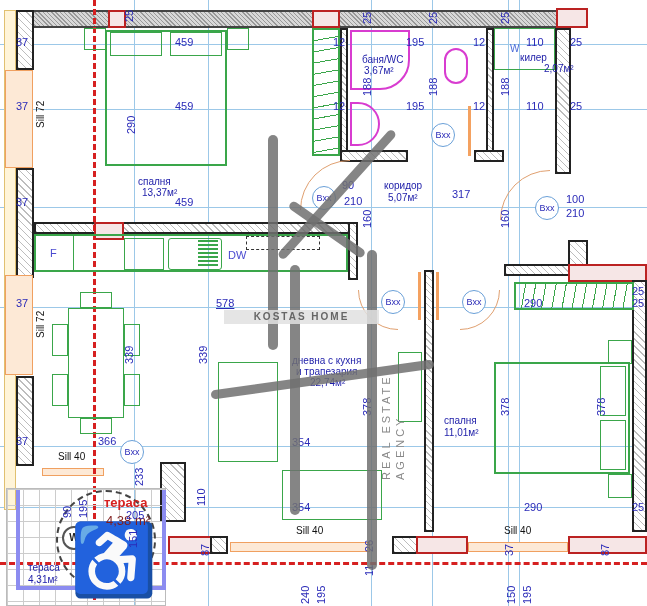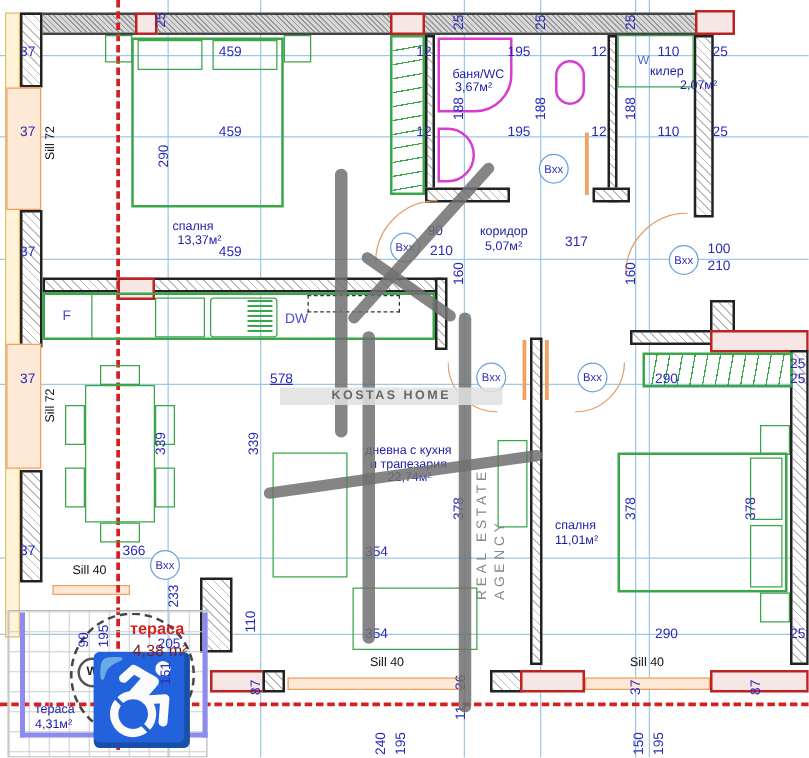--- a/index.html
+++ b/index.html
@@ -242,15 +242,15 @@
 <div class="dim v" style="left:200px;top:556px;">87</div>
 <div class="dim v" style="left:600px;top:556px;">87</div>
 <div class="dim v" style="left:504px;top:556px;">37</div>
 
 <div class="stroke" style="left:268px;top:135px;width:10px;height:215px;"></div>
 <div class="stroke" style="left:290px;top:265px;width:10px;height:250px;"></div>
 <div class="stroke" style="left:367px;top:250px;width:10px;height:320px;"></div>
 <div class="stroke" style="left:210px;top:375px;width:225px;height:9px;transform:rotate(-8deg);"></div>
 <div class="stroke" style="left:252px;top:190px;width:170px;height:9px;transform:rotate(-48deg);"></div>
 <div class="stroke" style="left:282px;top:225px;width:90px;height:9px;transform:rotate(35deg);"></div>
-<div class="wm-band" style="left:224px;top:310px;width:178px;height:14px;line-height:14px;">KOSTAS HOME</div>
+<div class="wm-band" style="left:224px;top:310px;width:155px;height:14px;line-height:14px;">KOSTAS HOME</div>
 <div class="wm-vert" style="left:380px;top:480px;">REAL ESTATE</div>
 <div class="wm-vert" style="left:394px;top:480px;">AGENCY</div>
 
 </body></html>

